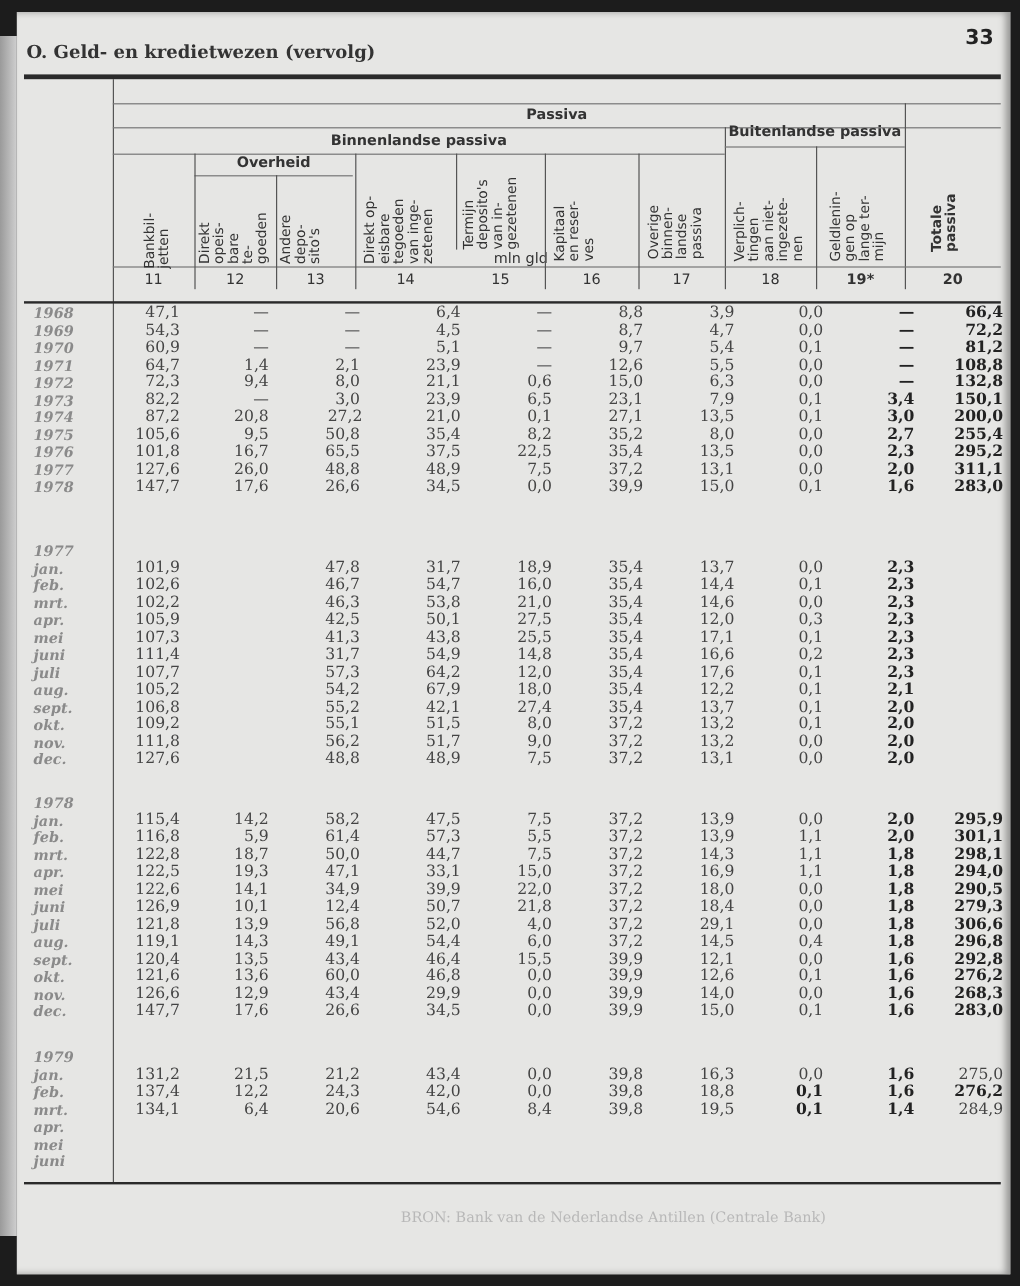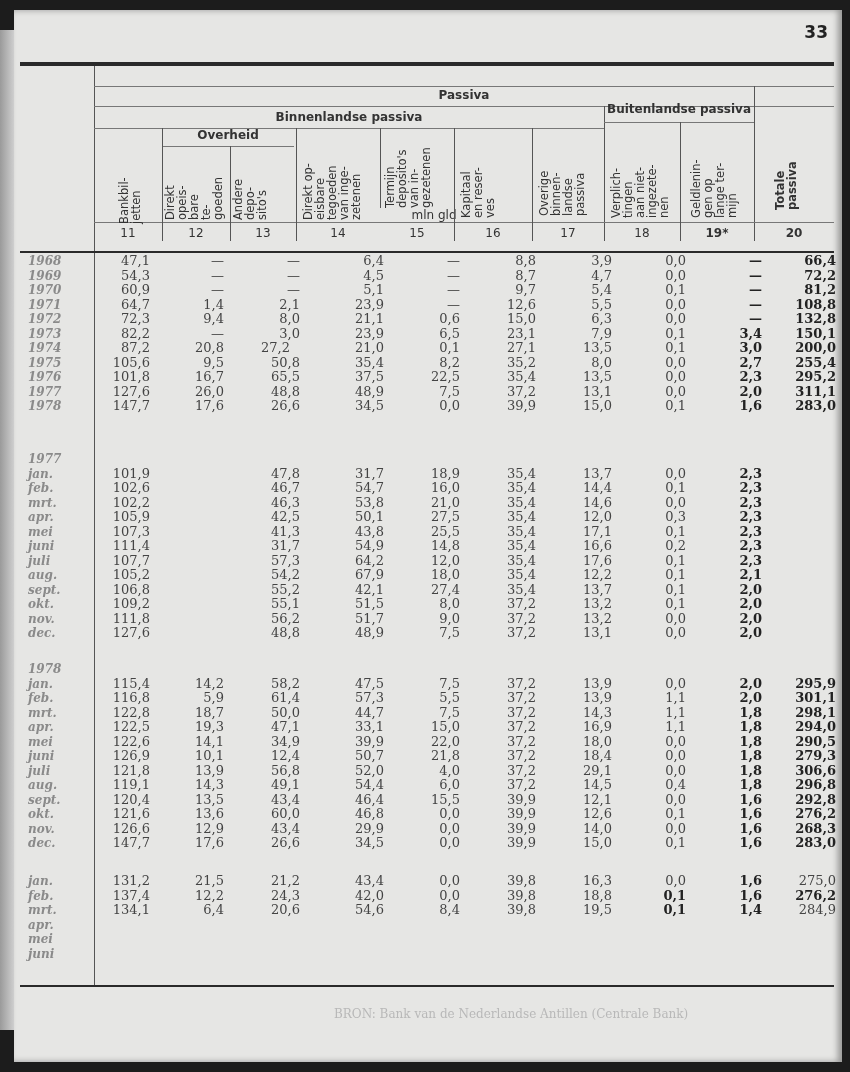--- a/index.html
+++ b/index.html
@@ -56,20 +56,21 @@
     position:absolute; left:320px; top:997px; font-size:12px; color:#b8b8b8;
   }
 </style>
 </head>
 <body>
 
 <div class="left-page"></div>
 
 <div class="page">
   <div class="page-number">33</div>
+  <div class="section-title">O.  Geld- en kredietwezen (vervolg)</div>
   <div class="rule-top"></div>
 
   <div class="vline" style="left:80px;top:56px;height:920px;"></div>
   <div class="hline" style="left:80px;top:76px;width:740px;"></div>
   <div class="hdr" style="left:80px;top:78px;width:740px;font-weight:bold;">Passiva</div>
   <div class="hline" style="left:80px;top:96px;width:740px;"></div>
   <div class="hdr" style="left:80px;top:100px;width:510px;font-weight:bold;">Binnenlandse  passiva</div>
   <div class="vline" style="left:590px;top:96px;height:135px;"></div>
   <div class="hdr" style="left:590px;top:92px;width:150px;font-weight:bold;">Buitenlandse  passiva</div>
   <div class="vline" style="left:740px;top:76px;height:155px;"></div>
@@ -215,21 +216,21 @@
         <span class="cell" style="left:462px">23,1</span>
         <span class="cell" style="left:538px">7,9</span>
         <span class="cell" style="left:612px">0,1</span>
         <span class="cell b" style="left:688px">3,4</span>
         <span class="cell b" style="left:762px">150,1</span>
       </div>
     <div class="row">
         <span class="lbl">1974</span>
         <span class="cell" style="left:76px">87,2</span>
         <span class="cell" style="left:150px">20,8</span>
-        <span class="cell" style="left:216px">27,2</span>
+        <span class="cell" style="left:228px">27,2</span>
         <span class="cell" style="left:310px">21,0</span>
         <span class="cell" style="left:386px">0,1</span>
         <span class="cell" style="left:462px">27,1</span>
         <span class="cell" style="left:538px">13,5</span>
         <span class="cell" style="left:612px">0,1</span>
         <span class="cell b" style="left:688px">3,0</span>
         <span class="cell b" style="left:762px">200,0</span>
       </div>
     <div class="row">
         <span class="lbl">1975</span>
@@ -579,20 +580,23 @@
         <span class="cell" style="left:386px">0,0</span>
         <span class="cell" style="left:462px">39,9</span>
         <span class="cell" style="left:538px">15,0</span>
         <span class="cell" style="left:612px">0,1</span>
         <span class="cell b" style="left:688px">1,6</span>
         <span class="cell b" style="left:762px">283,0</span>
       </div>
   </div>
 
   <div class="block" style="top:864px;">
+    <div class="row">
+        <span class="lbl">1979</span>
+      </div>
     <div class="row">
         <span class="lbl">jan.</span>
         <span class="cell" style="left:76px">131,2</span>
         <span class="cell" style="left:150px">21,5</span>
         <span class="cell" style="left:226px">21,2</span>
         <span class="cell" style="left:310px">43,4</span>
         <span class="cell" style="left:386px">0,0</span>
         <span class="cell" style="left:462px">39,8</span>
         <span class="cell" style="left:538px">16,3</span>
         <span class="cell" style="left:612px">0,0</span>

